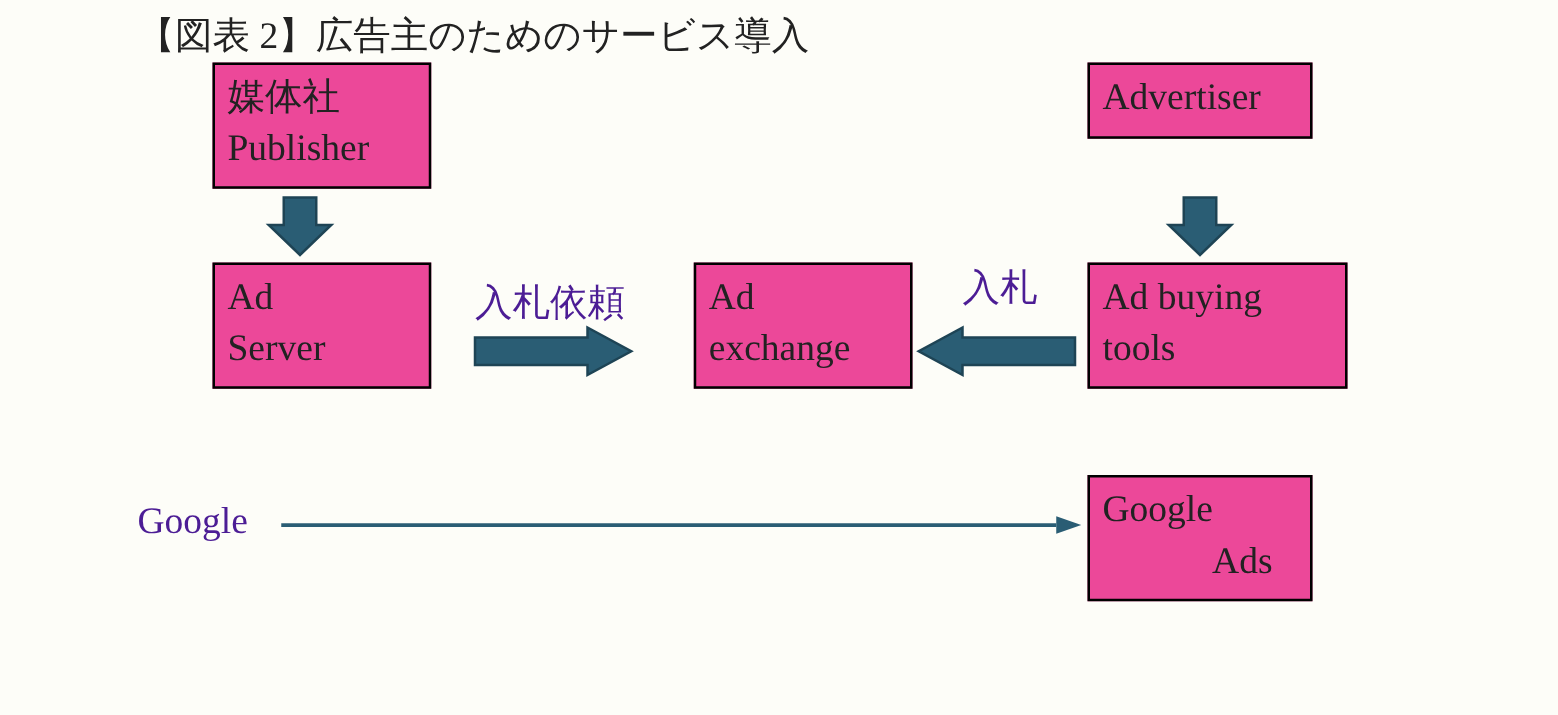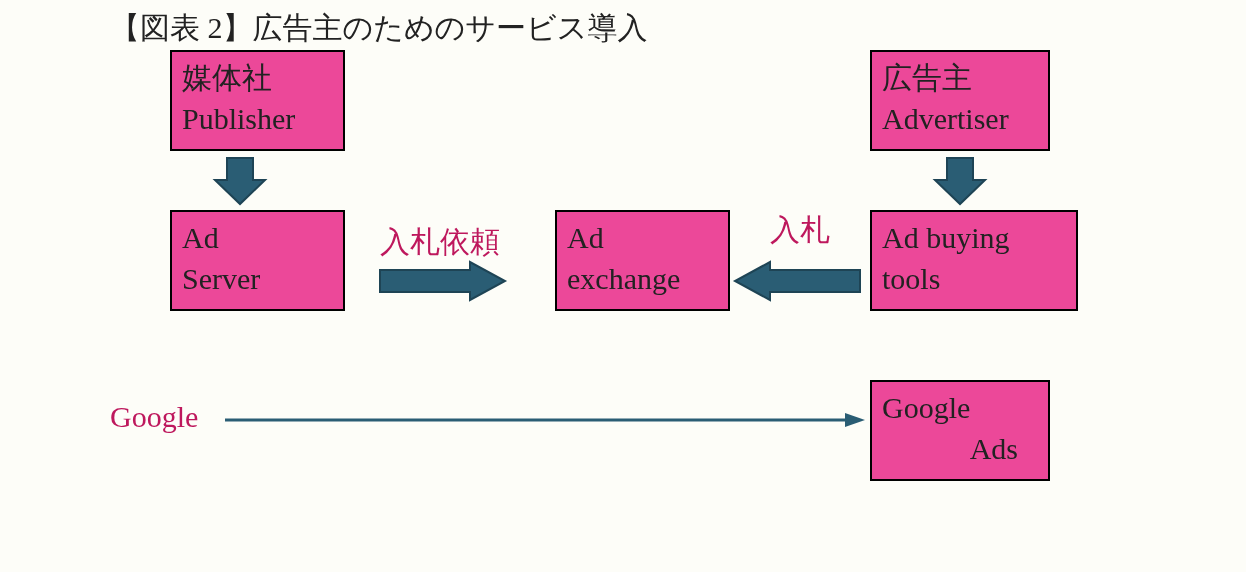--- a/index.html
+++ b/index.html
@@ -23,21 +23,21 @@
     position: absolute;
     border: 2px solid #000;
     font-size: 30px;
     line-height: 1.35;
     padding: 6px 10px 10px 10px;
     background: #ec4899;
   }
   .lbl {
     position: absolute;
     font-size: 30px;
-    color: #be185d;
+    color: #4c1d95;
   }
   svg.arrow {
     position: absolute;
     overflow: visible;
   }
   .arrow-fill {
     fill: #2a5d74;
     stroke: #1e4455;
     stroke-width: 2;
   }
@@ -54,21 +54,20 @@
 <body>
 
 <div class="title">【図表 2】広告主のためのサービス導入</div>
 
 <div class="box" style="left:170px; top:50px; width:175px;">
   <div>媒体社</div>
   <div>Publisher</div>
 </div>
 
 <div class="box" style="left:870px; top:50px; width:180px;">
-  <div>広告主</div>
   <div>Advertiser</div>
 </div>
 
 <svg class="arrow" style="left:215px; top:158px;" width="50" height="50">
   <polygon class="arrow-fill" points="12,0 38,0 38,22 50,22 25,46 0,22 12,22"></polygon>
 </svg>
 
 <svg class="arrow" style="left:935px; top:158px;" width="50" height="50">
   <polygon class="arrow-fill" points="12,0 38,0 38,22 50,22 25,46 0,22 12,22"></polygon>
 </svg>

